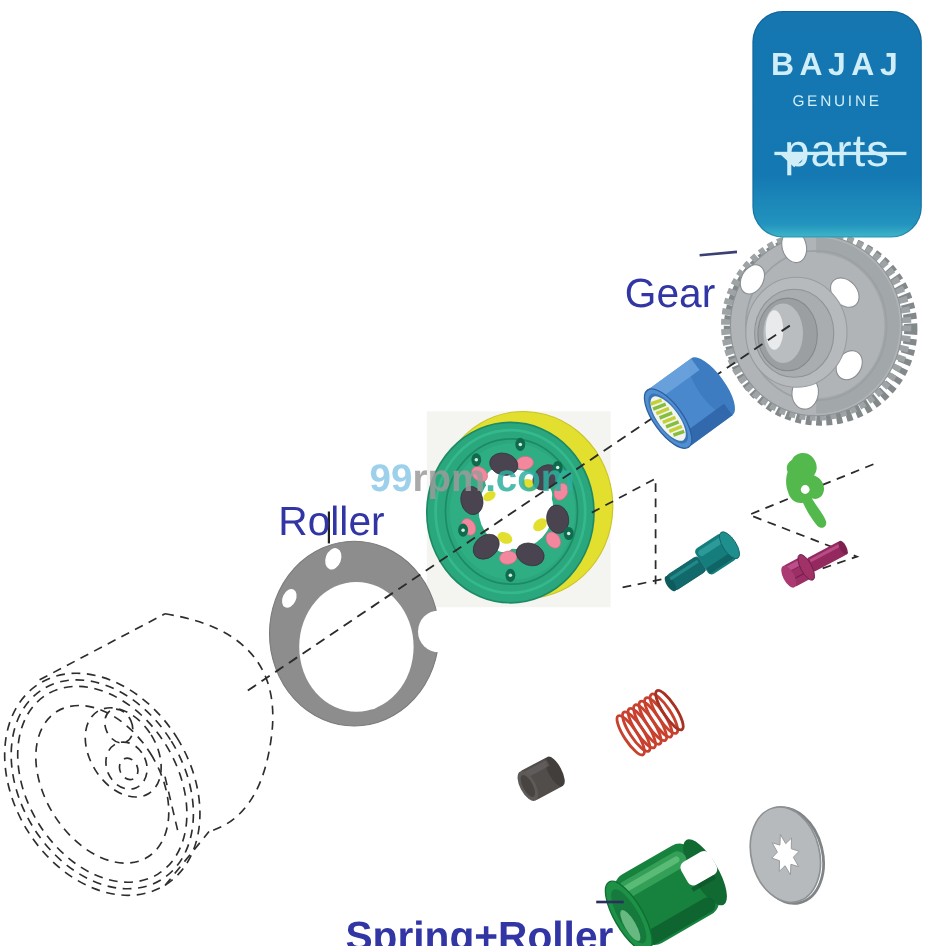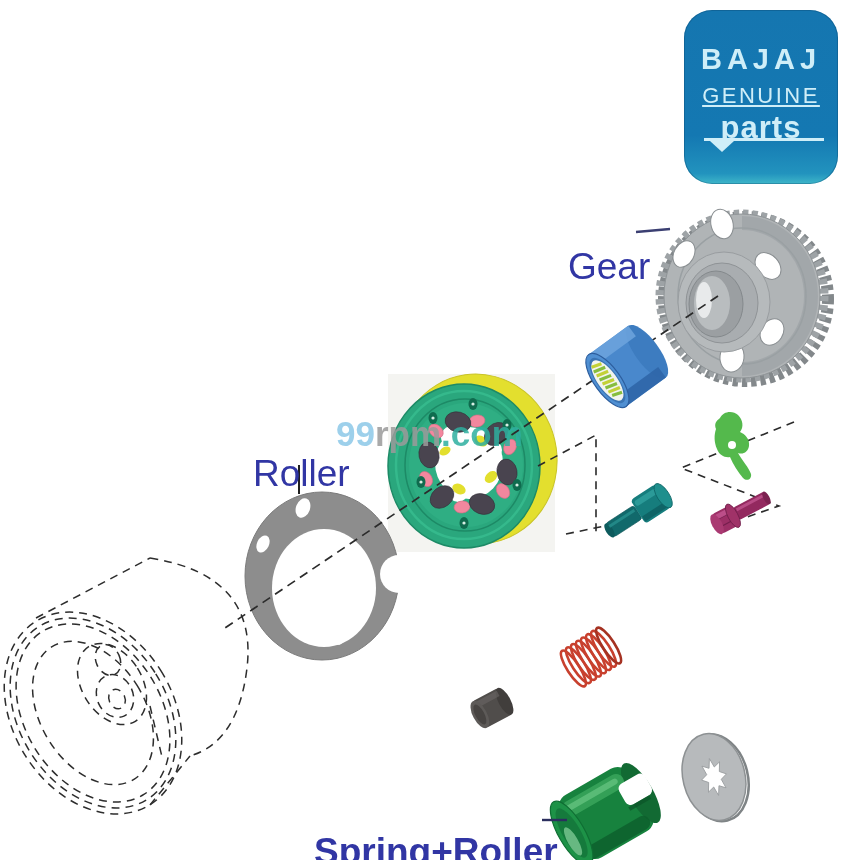--- a/index.html
+++ b/index.html
@@ -3,29 +3,29 @@
 <meta charset="utf-8">
 <style>
   html,body{margin:0;padding:0;}
   body{
     width:860px;height:860px;position:relative;background:#ffffff;
     font-family:"Liberation Sans", sans-serif;overflow:hidden;
   }
   .stage{position:absolute;left:0;top:0;width:860px;height:860px;}
   
   .badge{
-    position:absolute;left:684px;top:10px;width:154px;height:174px;
+    position:absolute;left:684px;top:10px;width:154px;height:206px;
     border-radius:28px;
     background:linear-gradient(180deg,#1576b0 0%,#1478b2 72%,#2293be 94%,#3fb7c9 100%);
     box-shadow:inset 0 0 0 1px rgba(8,70,110,.35);
     text-align:center;color:#cfeef8;
   }
   .badge .l1{margin-top:33px;font-size:29px;font-weight:bold;letter-spacing:5px;}
-  .badge .l2{margin-top:7px;font-size:22px;letter-spacing:2.5px;text-decoration:underline;}
-  .badge .l3{margin-top:1px;font-size:31px;font-weight:bold;letter-spacing:1px;}
+  .badge .l2{margin-top:7px;font-size:14px;letter-spacing:2.5px;}
+  .badge .l3{margin-top:15px;font-size:41px;font-weight:normal;letter-spacing:1px;}
   .badge .rule{position:absolute;left:20px;right:14px;top:128px;height:3px;background:#cfeef8;}
   .badge .chev{
     position:absolute;left:26px;top:131px;width:0;height:0;
     border-left:12px solid transparent;border-right:12px solid transparent;
     border-top:11px solid #cfeef8;
   }
   
   .callout{position:absolute;color:#3136a4;font-size:37px;white-space:nowrap;margin-top:35px;}
   #gear-label{left:568px;top:211px;}
   #plate-label{left:253px;top:418px;}

